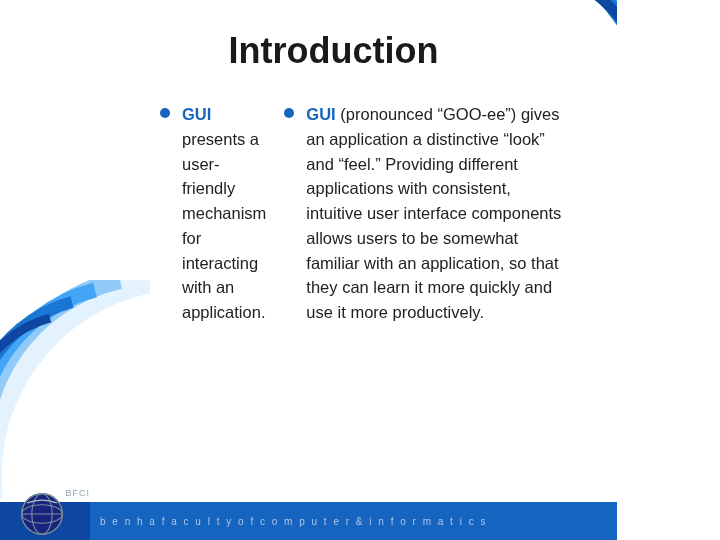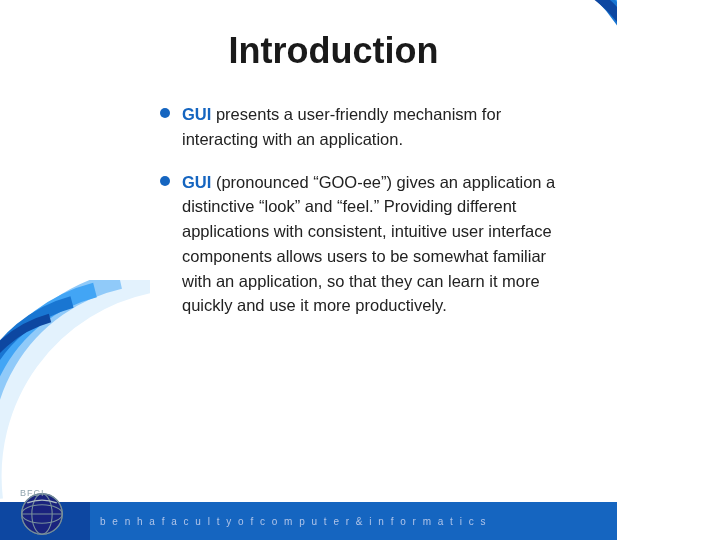--- a/index.html
+++ b/index.html
@@ -99,21 +99,21 @@
       font-weight: bold;
       color: #1a1a1a;
       text-align: center;
       margin-bottom: 30px;
       margin-left: -60px;
     }
 
     .bullet-list {
       list-style: none;
       display: flex;
-      flex-direction: column;
+      flex-direction: row;
       gap: 18px;
       align-items: center;
     }
 
     .bullet-item {
       display: flex;
       align-items: flex-start;
       gap: 12px;
       font-size: 16.5px;
       color: #222222;
@@ -195,17 +195,17 @@
       <ellipse cx="26" cy="26" rx="22" ry="10" fill="none" stroke="#78909c" stroke-width="1.2"></ellipse>
       <line x1="4" y1="26" x2="48" y2="26" stroke="#78909c" stroke-width="1.2"></line>
 
       <ellipse cx="26" cy="26" rx="11" ry="22" fill="none" stroke="#78909c" stroke-width="1.2"></ellipse>
       <ellipse cx="26" cy="26" rx="22" ry="22" fill="none" stroke="#78909c" stroke-width="1.2"></ellipse>
 
       <path d="M10,14 Q26,8 42,14" fill="none" stroke="#b0bec5" stroke-width="1.5"></path>
     </svg>
   </div>
 
-  <div style="position:absolute;bottom:40px;left:0;width:90px;text-align:left;padding-left:20px;">
+  <div style="position:absolute;bottom:40px;left:0;width:90px;text-align:right;padding-left:20px;">
     <span style="color:#90a4ae;font-size:9px;letter-spacing:1px;">BFCI</span>
   </div>
 
 </div>
 
 </body></html>

